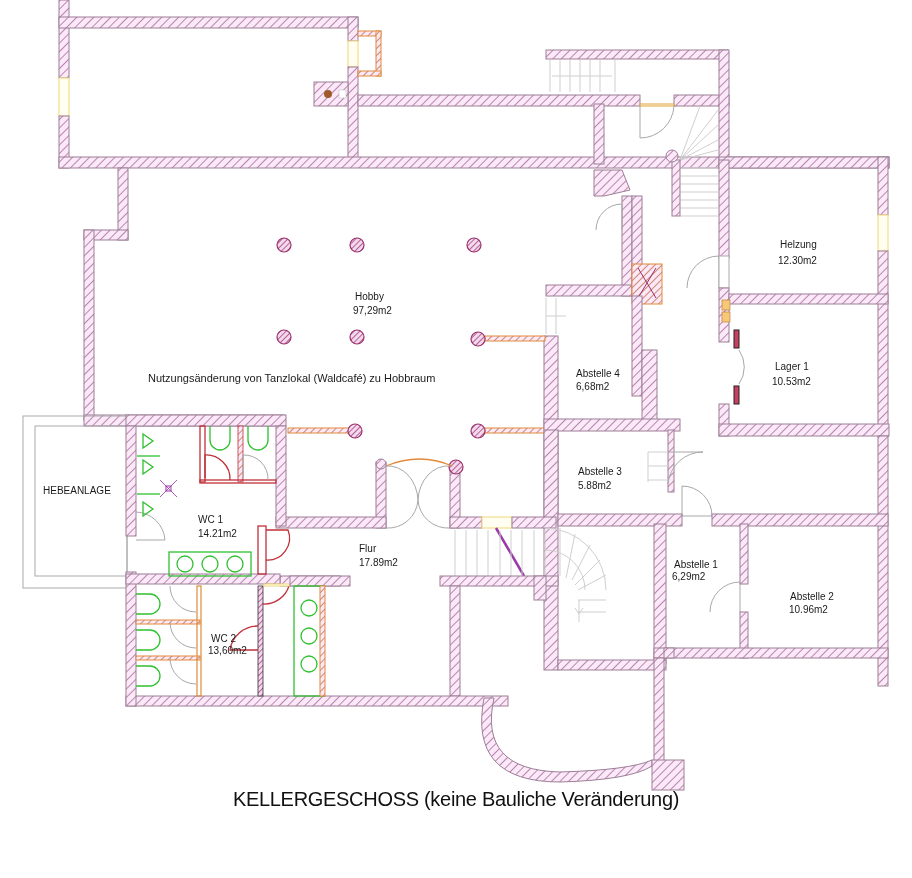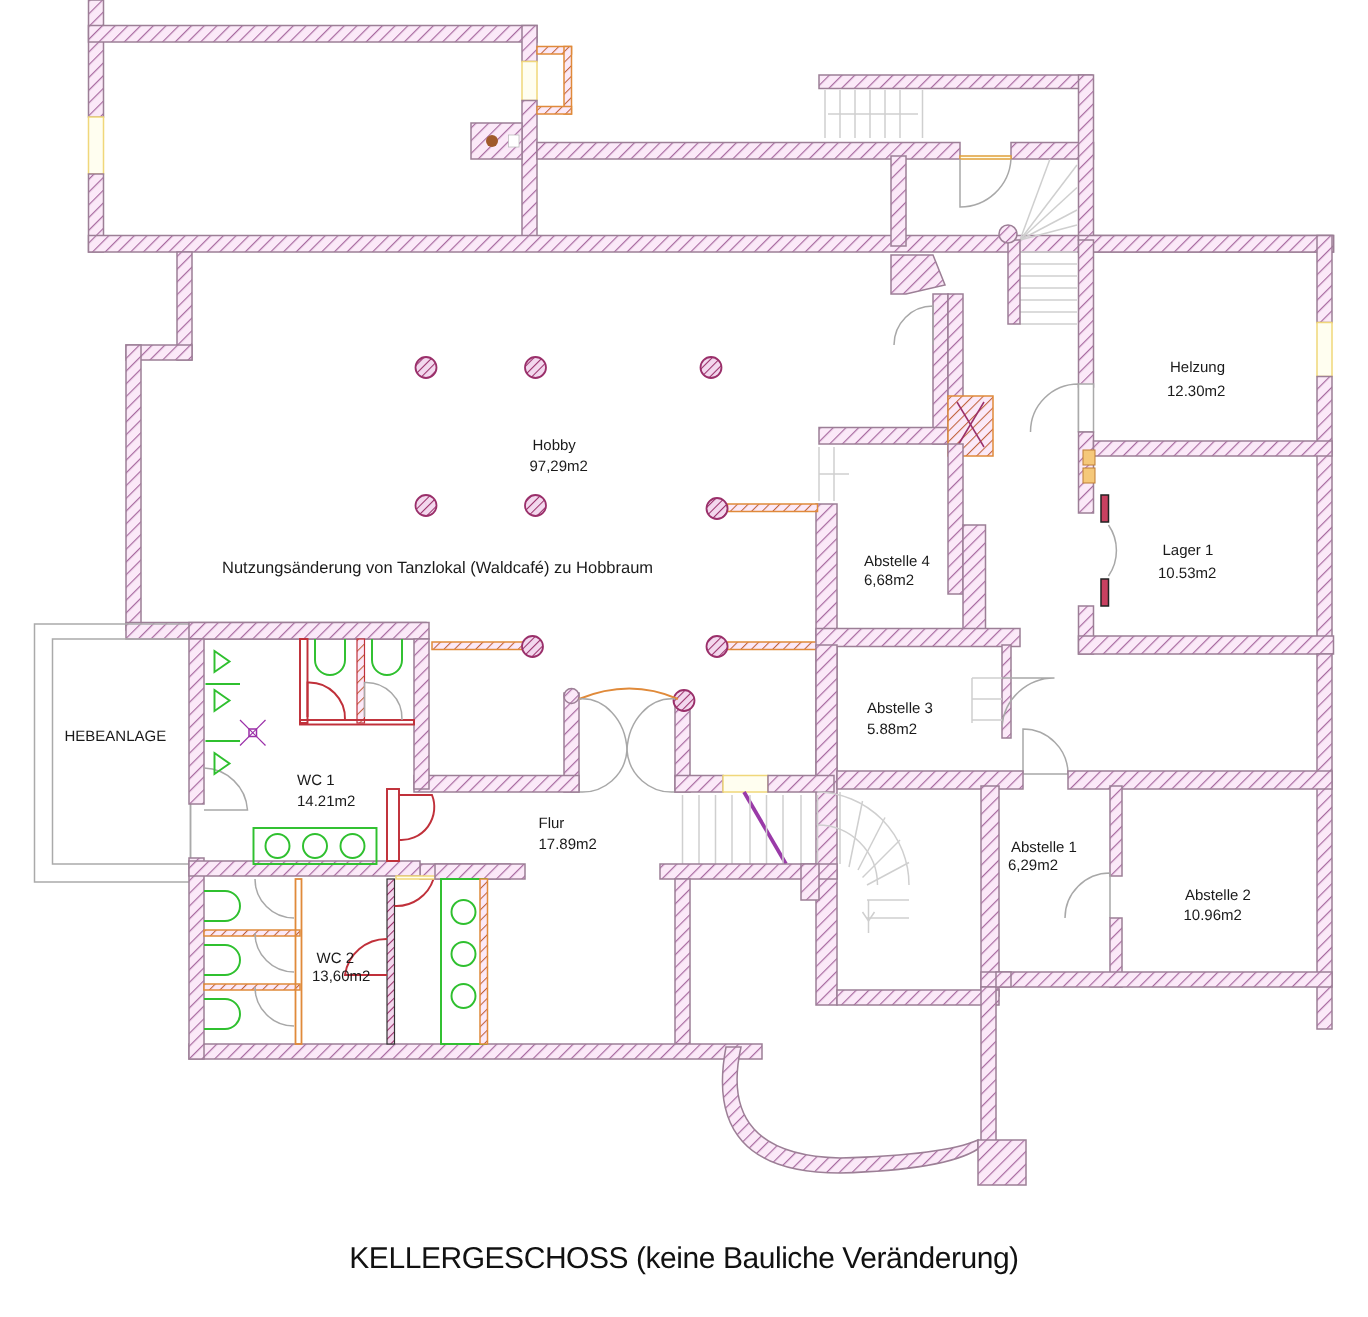--- a/index.html
+++ b/index.html
@@ -1,20 +1,20 @@
 <!DOCTYPE html>
 <html><head>
 <meta charset="utf-8">
 <style>
   html, body { margin: 0; padding: 0; background: #ffffff; }
   body { width: 912px; height: 878px; position: relative; overflow: hidden; font-family: "Liberation Sans", sans-serif; }
   svg { position: absolute; left: 0; top: 0; }
   .lbl { font-family: "Liberation Sans", sans-serif; font-size: 10px; fill: #1a1a1a; }
   .lbl-mid { font-family: "Liberation Sans", sans-serif; font-size: 11px; fill: #1a1a1a; }
-  .caption { position: absolute; left: 0; width: 912px; top: 828px; text-align: center; font-family: "Liberation Sans", sans-serif; font-size: 20px; color: #111; letter-spacing: -0.3px; }
+  .caption { position: absolute; left: 0; width: 912px; top: 788px; text-align: center; font-family: "Liberation Sans", sans-serif; font-size: 20px; color: #111; letter-spacing: -0.3px; }
   .w { fill: url(#hatch); stroke: #9c7f96; stroke-width: 1; }
   .wo { fill: url(#hatchO); stroke: #e08a3a; stroke-width: 1; }
   .win { fill: #fffef0; stroke: #f0d77a; stroke-width: 1; }
   .door { fill: none; stroke: #a8a8a8; stroke-width: 1; }
   .stair { fill: none; stroke: #cfcfcf; stroke-width: 1; }
   .green { fill: none; stroke: #2fc02f; stroke-width: 1.3; }
   .red { fill: none; stroke: #c0303a; stroke-width: 1.3; }
   .col { fill: url(#hatchD); stroke: #9a2f6a; stroke-width: 1.2; }
 </style>
 </head>

